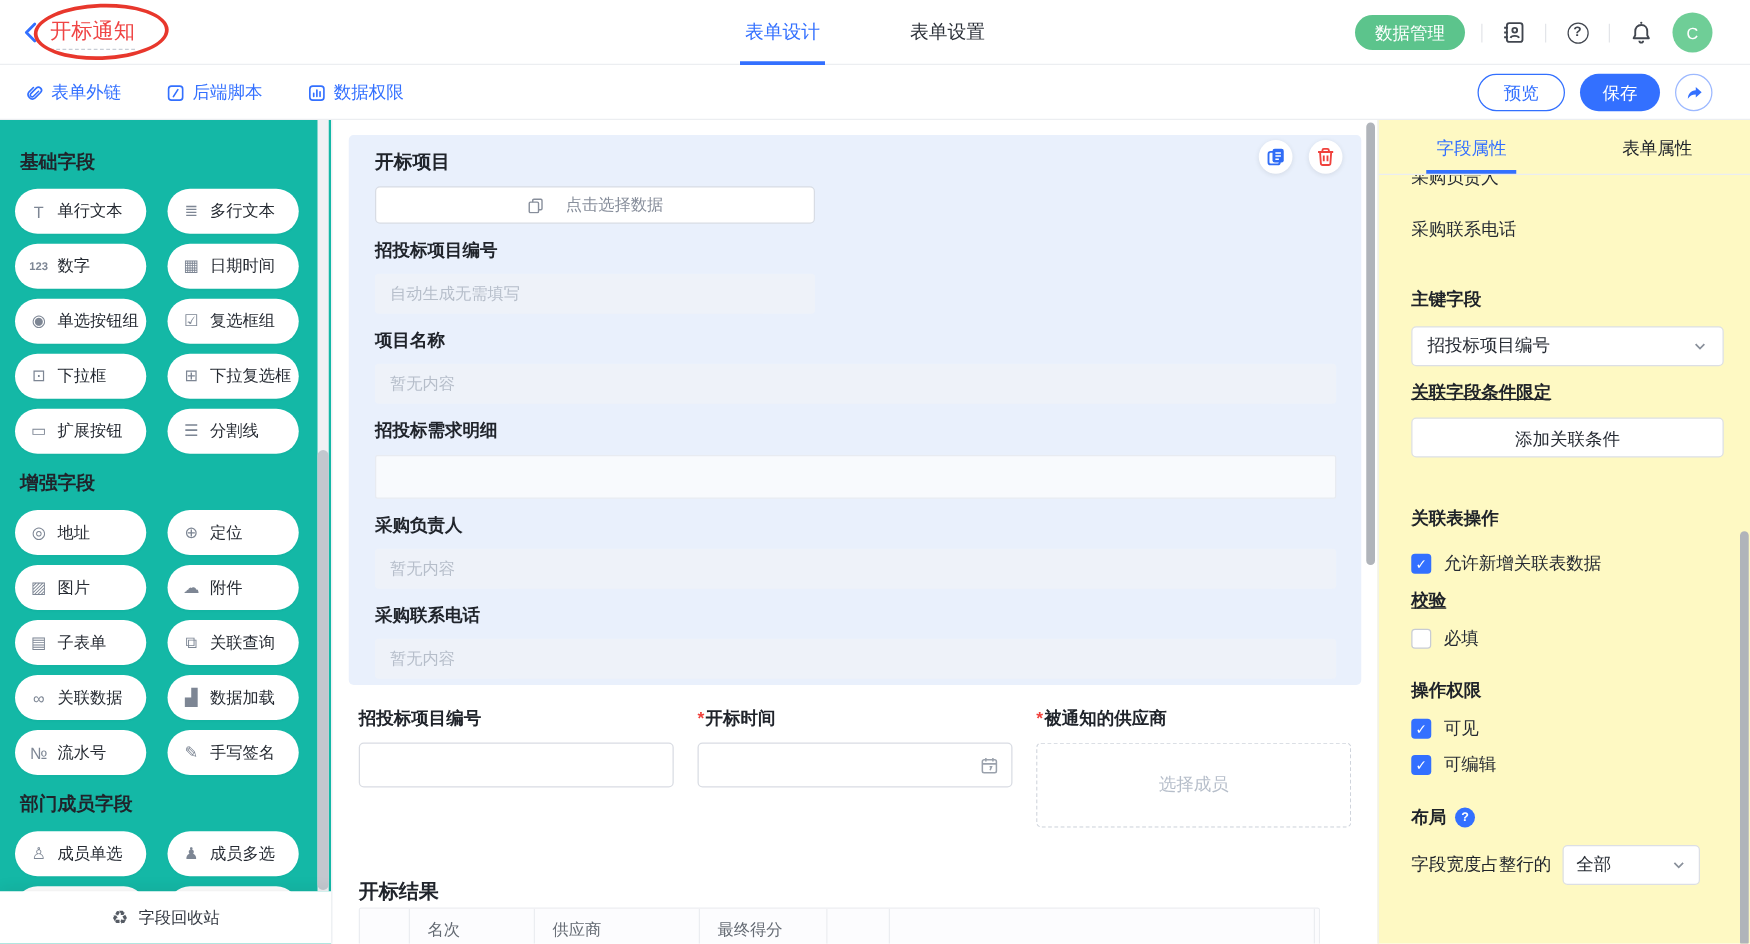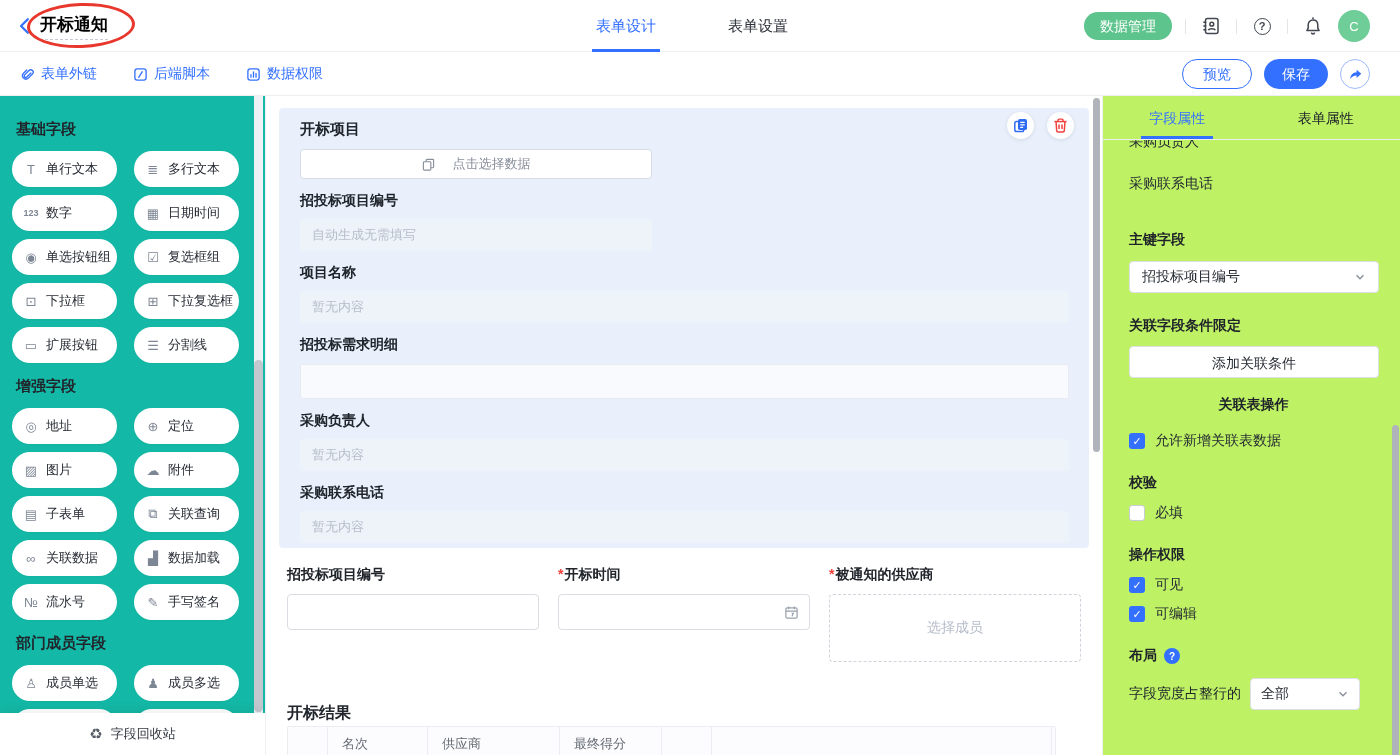--- a/index.html
+++ b/index.html
@@ -2,21 +2,21 @@
 <html><head>
 <meta charset="utf-8">
 <style>
   * { margin:0; padding:0; box-sizing:border-box; }
   html,body { width:1400px; height:755px; overflow:hidden; }
   body { font-family:"Liberation Sans","DejaVu Sans",sans-serif; font-size:14px; color:#20242b; background:#fff; position:relative; }
 
   
   .topbar { position:absolute; left:0; top:0; right:0; height:52px; background:#fff; border-bottom:1px solid #eceef1; z-index:5; }
   .back-btn { position:absolute; left:16px; top:17px; width:18px; height:18px; cursor:pointer; }
-  .doc-title { position:absolute; left:40px; top:13px; font-size:17px; color:#000000; padding-bottom:3px; border-bottom:1px dashed #c8cdd5;font-weight:bold; }
+  .doc-title { position:absolute; left:40px; top:13px; font-size:17px; color:#ef4444; padding-bottom:3px; border-bottom:1px dashed #c8cdd5; }
   .annotation { position:absolute; left:27px; top:3px; width:108px; height:45px; border:3px solid #e8372c; border-radius:50%; transform:rotate(-2deg); z-index:6; pointer-events:none; }
   .topbar-tabs { position:absolute; left:596px; top:0; height:52px; display:flex; gap:72px; }
   .top-tab { height:52px; line-height:52px; font-size:15px; color:#2b3038; position:relative; cursor:pointer; }
   .top-tab.active { color:#3370ff; }
   .top-tab.active::after { content:""; position:absolute; left:-4px; right:-4px; bottom:0; height:3px; background:#3370ff; }
   .topbar-right { position:absolute; right:30px; top:0; height:52px; display:flex; align-items:center; gap:13px; }
   .pill-green { background:#5cc48c; color:#fff; font-size:14px; height:28px; line-height:28px; padding:0 16px; border-radius:15px; cursor:pointer; }
   .vdiv { width:1px; height:15px; background:#e3e5e9; }
   .icon-btn { width:24px; height:24px; display:flex; align-items:center; justify-content:center; cursor:pointer; }
   .help-circle { width:17px; height:17px; border:1.5px solid #41464f; border-radius:50%; display:flex; align-items:center; justify-content:center; font-size:11px; color:#41464f; font-weight:bold; }
@@ -69,31 +69,31 @@
   .lower { position:absolute; left:21px; top:470px; display:flex; gap:19px; }
   .form-col { width:252px; }
   .fw-label { font-size:14px; font-weight:600; color:#20242b; height:17px; }
   .required .fw-label::before { content:"*"; color:#f0413c; margin-right:1px; }
   .fw-input { margin-top:11px; height:36px; background:#fff; border:1px solid #d9dce3; border-radius:4px; display:flex; align-items:center; justify-content:flex-end; padding:0 10px; }
   .fw-dashed { margin-top:11px; height:68px; border:1px dashed #cfd4dc; border-radius:4px; display:flex; align-items:center; justify-content:center; color:#b6beca; font-size:14px; background:#fff; cursor:pointer; }
   .result-label { position:absolute; left:21px; top:607px; font-size:16px; font-weight:700; color:#20242b; }
   .result-wrap { position:absolute; left:21px; top:630px; width:769px; }
 
   
-  .props { position:absolute; left:1102px; top:96px; right:0; bottom:0; background:#bef264; border-left:1px solid #eef0f3; overflow:hidden; }
+  .props { position:absolute; left:1102px; top:96px; right:0; bottom:0; background:#fef9c3; border-left:1px solid #eef0f3; overflow:hidden; }
   .props-tabs { height:44px; display:flex; border-bottom:1px solid #ebedf1; }
   .p-tab { flex:1; text-align:center; line-height:44px; font-size:14px; color:#20242b; position:relative; cursor:pointer; }
   .p-tab.active { color:#3370ff; }
   .p-tab.active::after { content:""; position:absolute; left:50%; margin-left:-36px; bottom:0; width:72px; height:3px; background:#3370ff; }
   .props-body { padding:0 22px 0 26px; }
   .clip-item { height:13px; overflow:hidden; }
   .clip-item > span { display:block; margin-top:-7px; font-size:14px; color:#262b33; }
   .p-item { margin-top:22px; font-size:14px; color:#262b33; }
   .p-head { font-size:14px; font-weight:700; color:#1f2329; }
-  .mt38 { margin-top:38px; } .mt28 { margin-top:24px; } .mt26 { margin-top:18px;text-align:center; }
+  .mt38 { margin-top:38px; } .mt28 { margin-top:12px;text-decoration:underline; } .mt26 { margin-top:40px; }
   .mt24 { margin-top:24px; } .mt18 { margin-top:18px; } .mt13 { margin-top:13px; }
   .mt12 { margin-top:12px; } .mt11 { margin-top:11px; }
   .p-select { margin-top:12px; width:250px; height:32px; background:#fff; border:1px solid #dcdfe5; border-radius:4px; display:flex; align-items:center; justify-content:space-between; padding:0 12px; font-size:14px; color:#262b33; cursor:pointer; }
   .p-button { margin-top:11px; width:250px; height:32px; background:#fff; border:1px solid #dcdfe5; border-radius:4px; text-align:center; line-height:32px; font-size:14px; color:#262b33; cursor:pointer; }
   .cb-row { display:flex; align-items:center; gap:10px; font-size:14px; color:#262b33; }
   .cb { width:16px; height:16px; border-radius:3px; flex:none; display:flex; align-items:center; justify-content:center; cursor:pointer; }
   .cb.on { background:#3370ff; color:#fff; font-size:11px; }
   .cb.off { background:#fff; border:1px solid #c8ccd4; }
   .layout-head { display:flex; align-items:center; gap:7px; }
   .q-badge { width:16px; height:16px; border-radius:50%; background:#3370ff; color:#fff; font-size:10px; font-weight:bold; display:flex; align-items:center; justify-content:center; cursor:pointer; }

